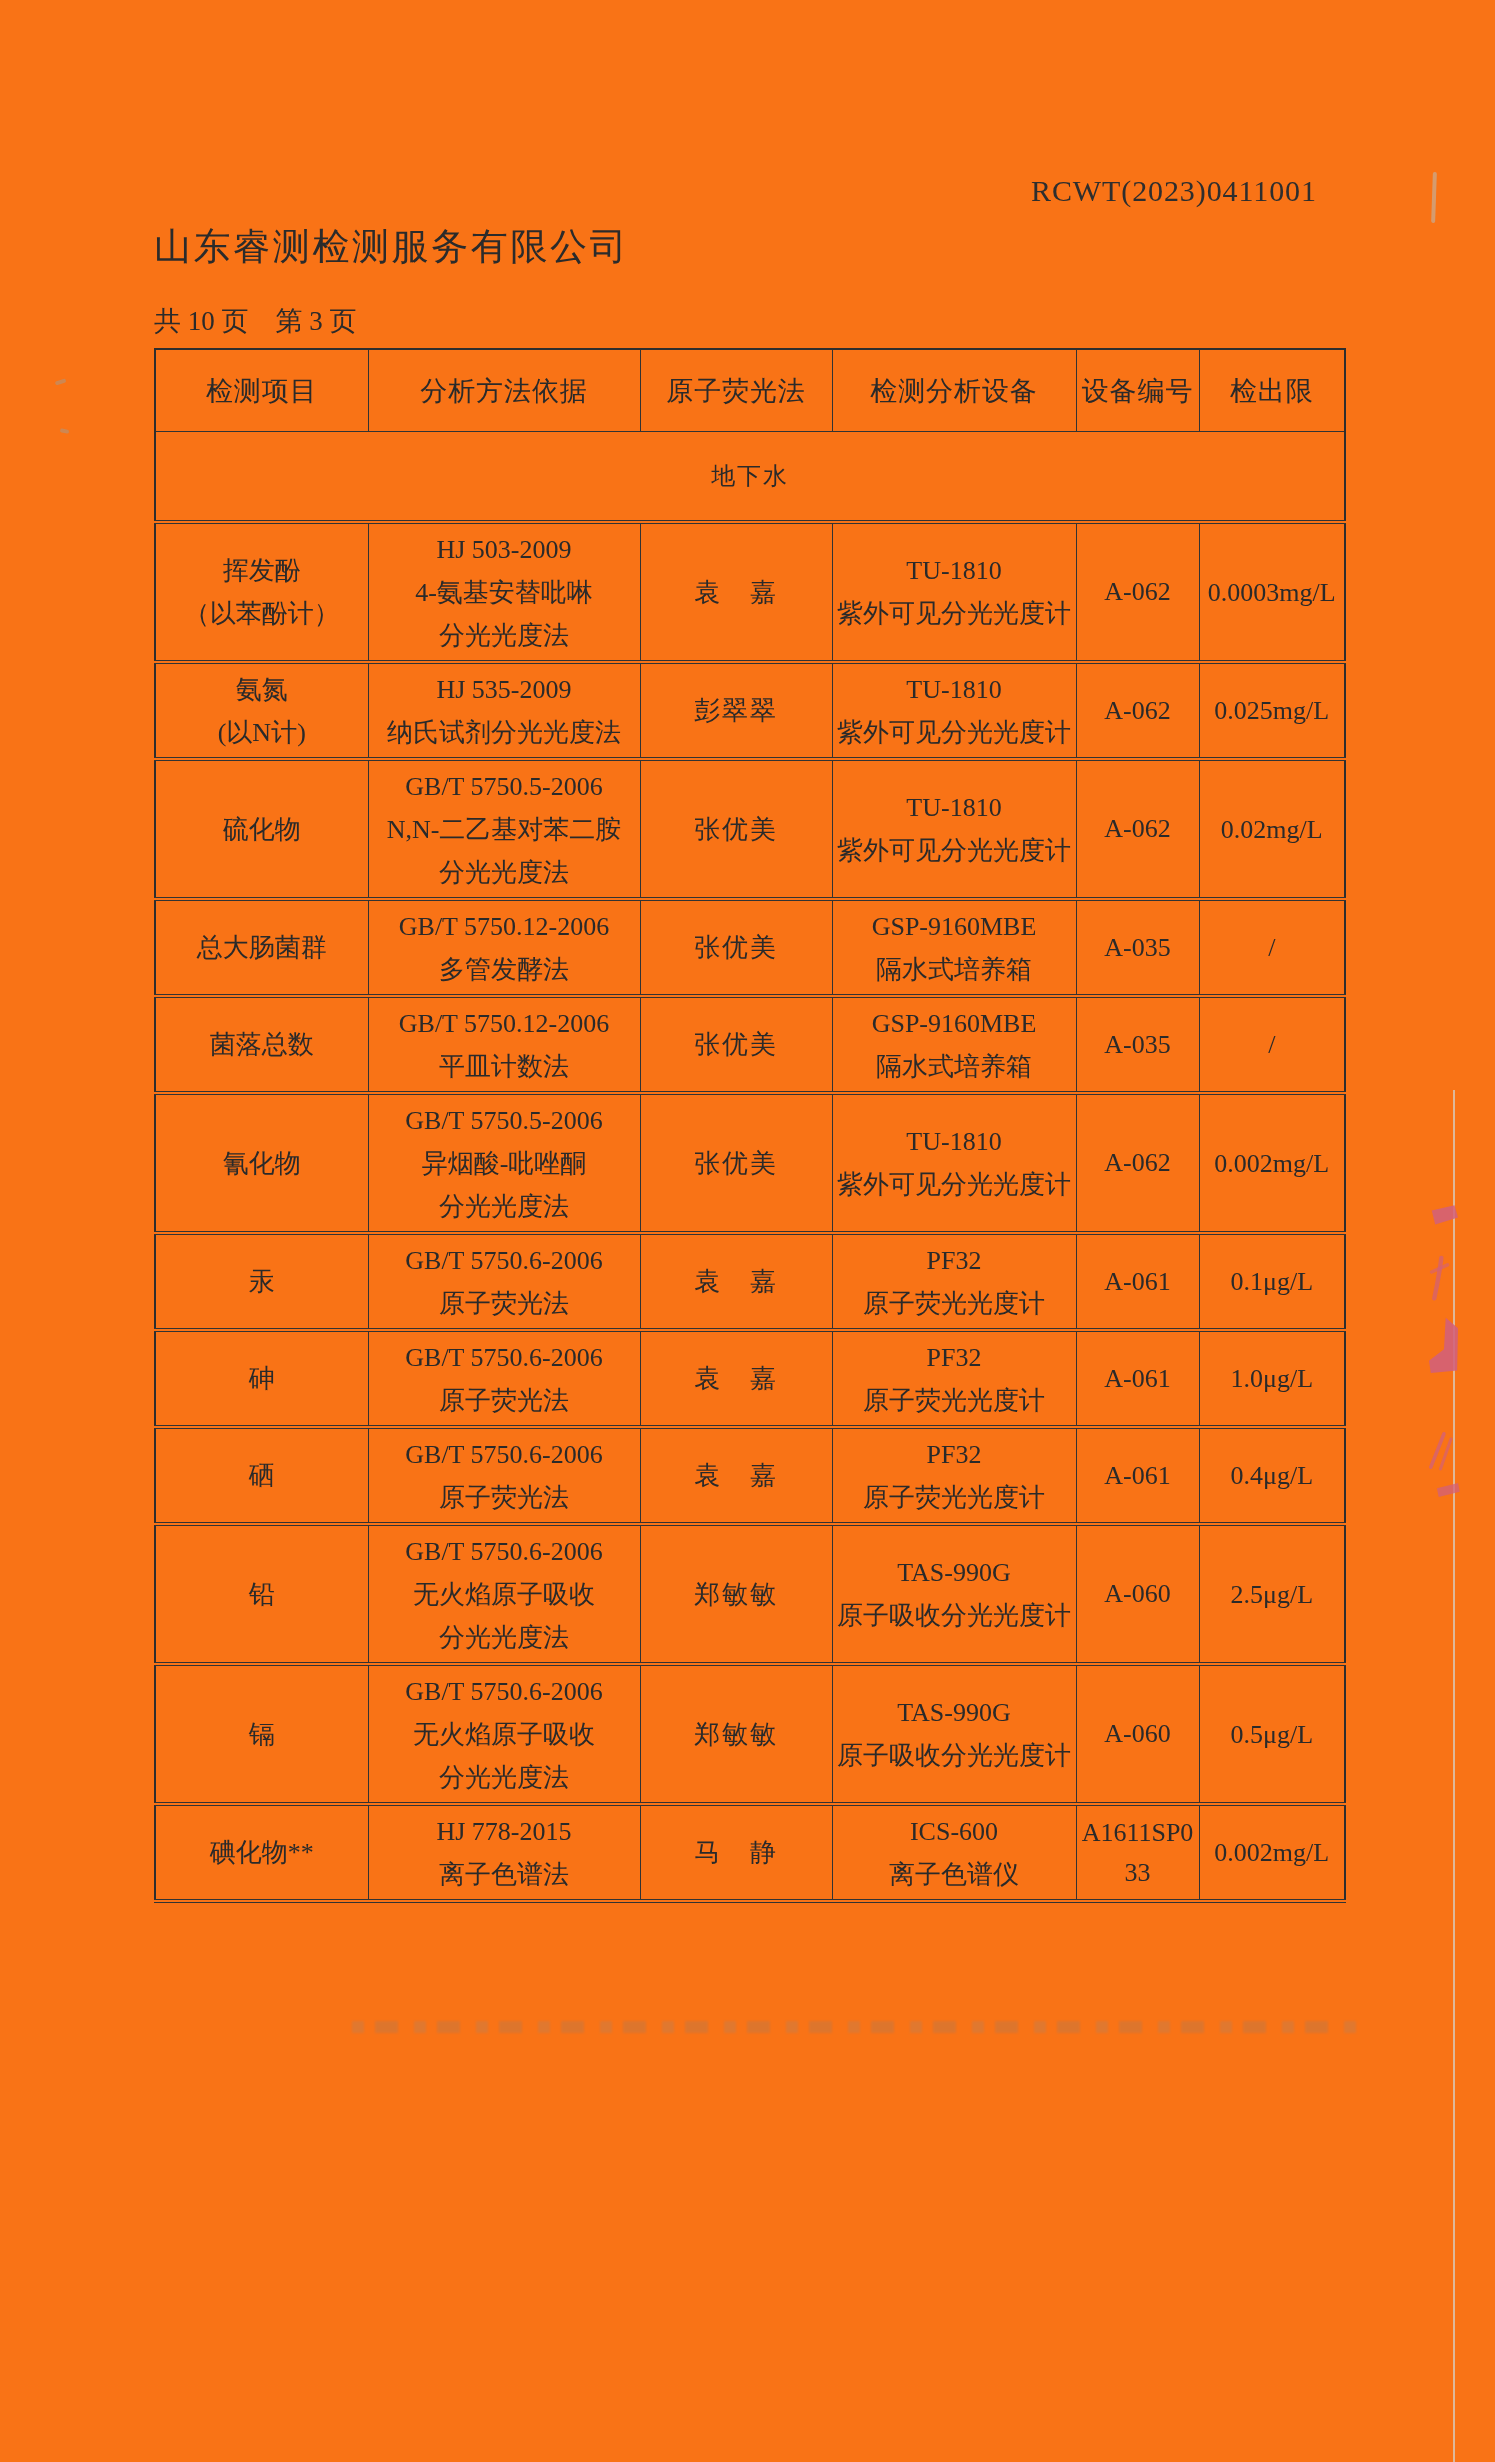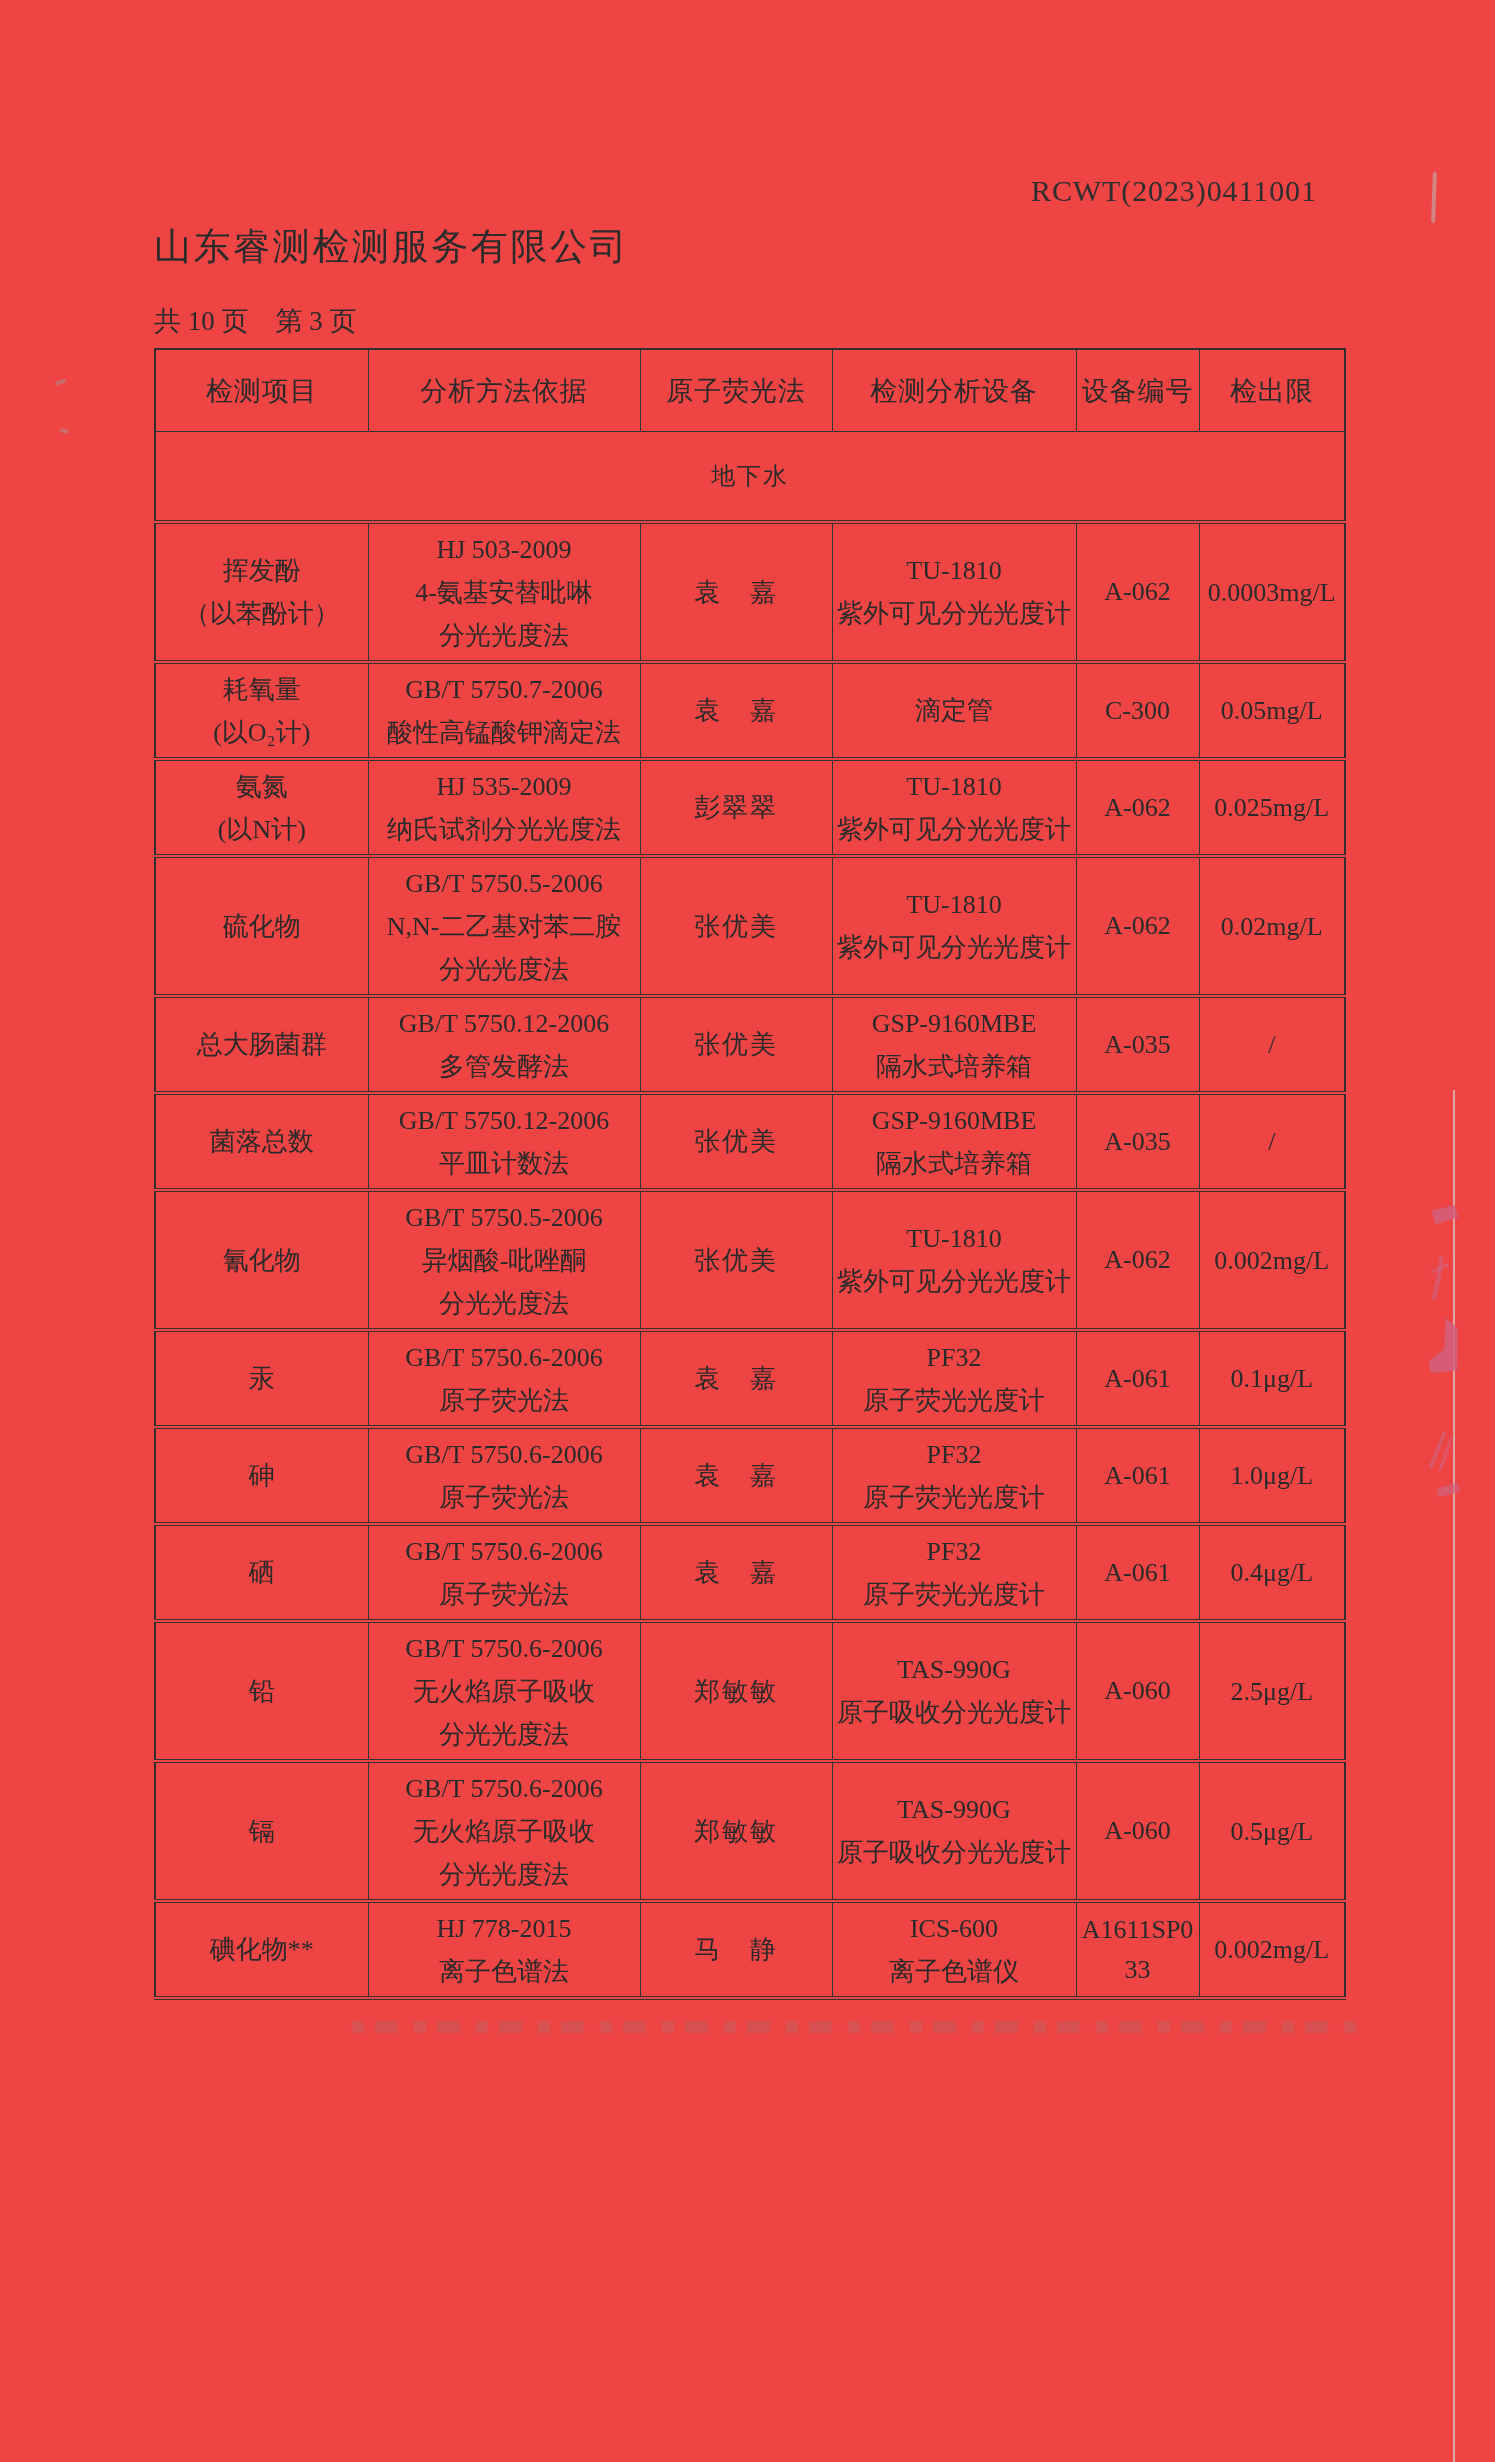--- a/index.html
+++ b/index.html
@@ -1,17 +1,17 @@
 <!DOCTYPE html>
 <html style="--stamp-color: #d2607b;font-size:14px"><head>
 <meta charset="utf-8">
 <style>
   html,body{margin:0;padding:0;background:#e8e8e8;}
   .page{
-    position:relative;width:1495px;height:2462px;background:#ef4444;
+    position:relative;width:1495px;height:2462px;background:#f97316;
     overflow:hidden;font-family:"Liberation Serif","DejaVu Serif",serif;color:#262626;
   }
   
   .report-no{position:absolute;top:174px;left:1031px;font-size:30px;letter-spacing:0.9px;color:#2e2e2e;}
   .company{position:absolute;top:222px;left:154px;width:1190px;font-size:37px;letter-spacing:2.6px;color:#2b2b2b;}
   .title{position:absolute;top:267px;left:154px;width:1190px;text-align:center;font-size:50px;font-weight:bold;letter-spacing:25.5px;text-indent:25.5px;color:#1c1c1c;}
   .pagination{position:absolute;top:303px;left:154px;width:1190px;box-sizing:border-box;padding-right:75px;font-size:27px;color:#2b2b2b;}
   
   table.report{position:absolute;left:154px;top:348px;width:1190px;border-collapse:collapse;table-layout:fixed;}
   col.c-item{width:213px;} col.c-method{width:272px;} col.c-analyst{width:192px;}
@@ -89,42 +89,20 @@
           </td>
           <td class="no">
             <div class="ln">A-062</div>
           </td>
           <td class="limit">
             <div class="ln">0.0003mg/L</div>
           </td>
         </tr>
         <tr class="row">
           <td class="item">
-            <div class="ln">耗氧量</div>
-            <div class="ln">(以O₂计)</div>
-          </td>
-          <td class="method">
-            <div class="ln">GB/T 5750.7-2006</div>
-            <div class="ln">酸性高锰酸钾滴定法</div>
-          </td>
-          <td class="analyst">
-            <div class="ln">袁　嘉</div>
-          </td>
-          <td class="equip">
-            <div class="ln">滴定管</div>
-          </td>
-          <td class="no">
-            <div class="ln">C-300</div>
-          </td>
-          <td class="limit">
-            <div class="ln">0.05mg/L</div>
-          </td>
-        </tr>
-        <tr class="row">
-          <td class="item">
             <div class="ln">氨氮</div>
             <div class="ln">(以N计)</div>
           </td>
           <td class="method">
             <div class="ln">HJ 535-2009</div>
             <div class="ln">纳氏试剂分光光度法</div>
           </td>
           <td class="analyst">
             <div class="ln">彭翠翠</div>
           </td>

